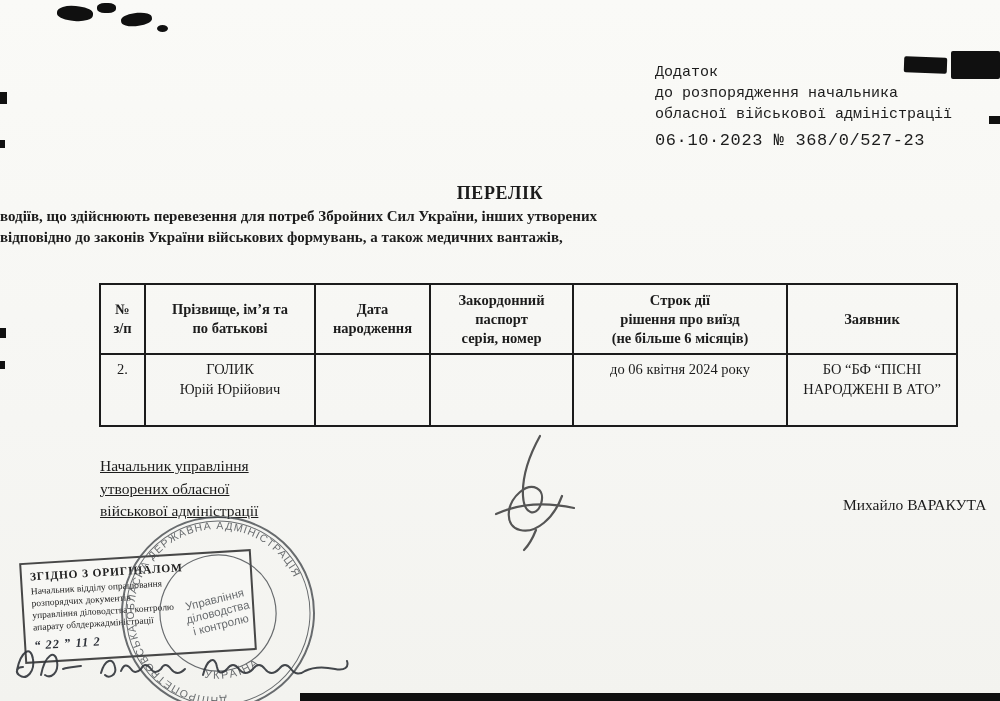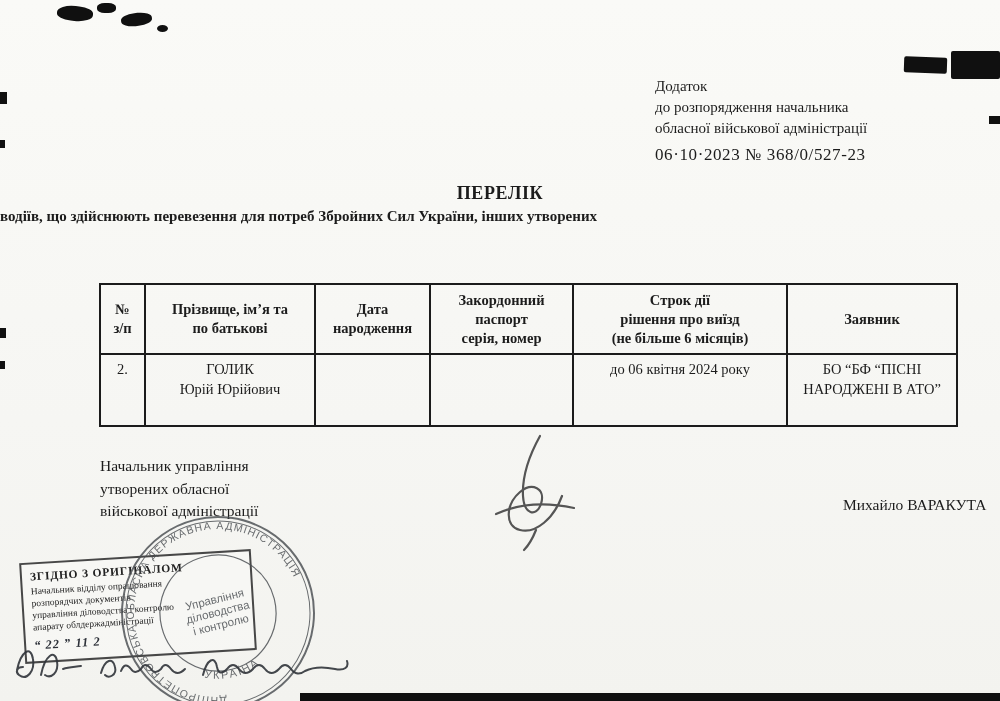--- a/index.html
+++ b/index.html
@@ -21,37 +21,37 @@
   .a-tl4 { left:157px; top:25px; width:11px; height:7px; border-radius:50%; }
   .a-tr1 { left:904px; top:57px; width:43px; height:16px; transform:rotate(2deg); border-radius:2px; }
   .a-tr2 { left:951px; top:51px; width:49px; height:28px; border-radius:2px; }
   .a-r1  { left:989px; top:116px; width:11px; height:8px; }
   .a-l1  { left:0; top:92px;  width:7px; height:12px; }
   .a-l2  { left:0; top:140px; width:5px; height:8px; }
   .a-l3  { left:0; top:328px; width:6px; height:10px; }
   .a-l4  { left:0; top:361px; width:5px; height:8px; }
   .a-b1  { left:300px; top:693px; width:700px; height:8px; }
 
-  .annex { position:absolute; left:655px; top:76px; font-size:15px; line-height:21px; }
+  .annex { position:absolute; left:655px; top:62px; font-size:15px; line-height:21px;font-family:Liberation Mono, monospace; }
   .annex-number { margin-top:5px; font-size:17px; letter-spacing:.6px; }
 
   .doc-title { position:absolute; left:0; top:183px; width:1000px; text-align:center;
     font-weight:bold; font-size:18px; letter-spacing:.6px; }
   .subtitle { position:absolute; left:0; top:206px; width:1000px; text-align:left;
     font-weight:bold; font-size:15px; line-height:21px; }
 
   table.drivers { position:absolute; left:99px; top:283px; width:857px;
     border-collapse:collapse; table-layout:fixed; }
   table.drivers th, table.drivers td {
     border:2px solid #1b1b1b; white-space:pre-line; padding:4px 4px;
     font-size:14.5px; text-align:center; }
   table.drivers th { font-weight:bold; height:60px; vertical-align:middle; line-height:19px; }
   table.drivers td { height:62px; vertical-align:top; line-height:20px; }
 
-  .position-block { position:absolute; left:100px; top:455px; font-size:15.5px; line-height:22.5px; }
+  .position-block { position:absolute; left:100px; top:455px; font-size:15.5px; line-height:22.5px;text-decoration:underline; }
   .signer-name { position:absolute; left:795px; top:496px; font-size:15.5px;margin-left:48px; }
 
   .sig-main { position:absolute; left:478px; top:430px; z-index:5; }
   .sig-bottom { position:absolute; left:5px; top:625px; z-index:5; }
 
   .certify-stamp { position:absolute; left:22px; top:556px; width:212px; z-index:2;
     border:2px solid rgba(40,40,40,.85); padding:6px 8px 8px 8px; transform:rotate(-3.5deg);
     color:#222; background:rgba(255,255,255,.25); }
   .certify-title { font-weight:bold; font-size:11.5px; letter-spacing:.8px; margin-bottom:3px; }
   .certify-line { font-size:9.5px; line-height:12px; }
@@ -83,20 +83,21 @@
   <div class="annex">
     <div>Додаток</div>
     <div>до розпорядження начальника</div>
     <div>обласної військової адміністрації</div>
     <div class="annex-number">06·10·2023  № 368/0/527-23</div>
   </div>
 
   <div class="doc-title">ПЕРЕЛІК</div>
   <div class="subtitle">
     <div>водіїв, що здійснюють перевезення для потреб Збройних Сил України, інших утворених</div>
+    <div>відповідно до законів України військових формувань, а також медичних вантажів,</div>
   </div>
 
   <table class="drivers">
     <colgroup>
       <col style="width:45px">
       <col style="width:170px">
       <col style="width:115px">
       <col style="width:143px">
       <col style="width:214px">
       <col style="width:170px">

